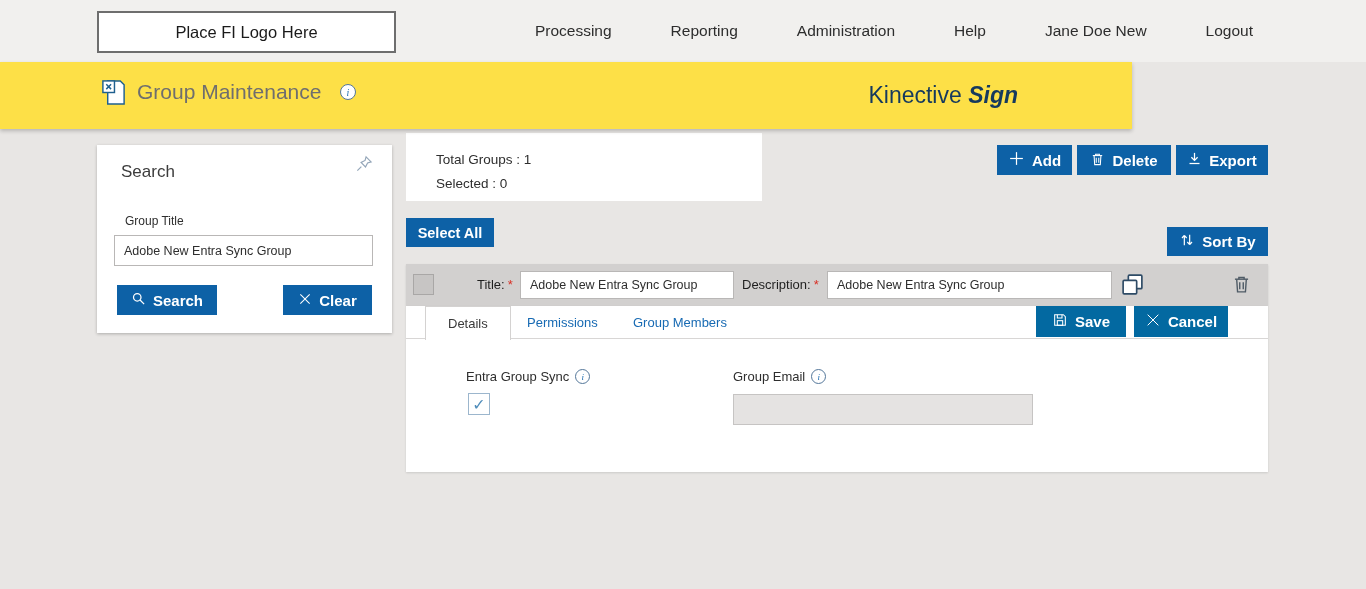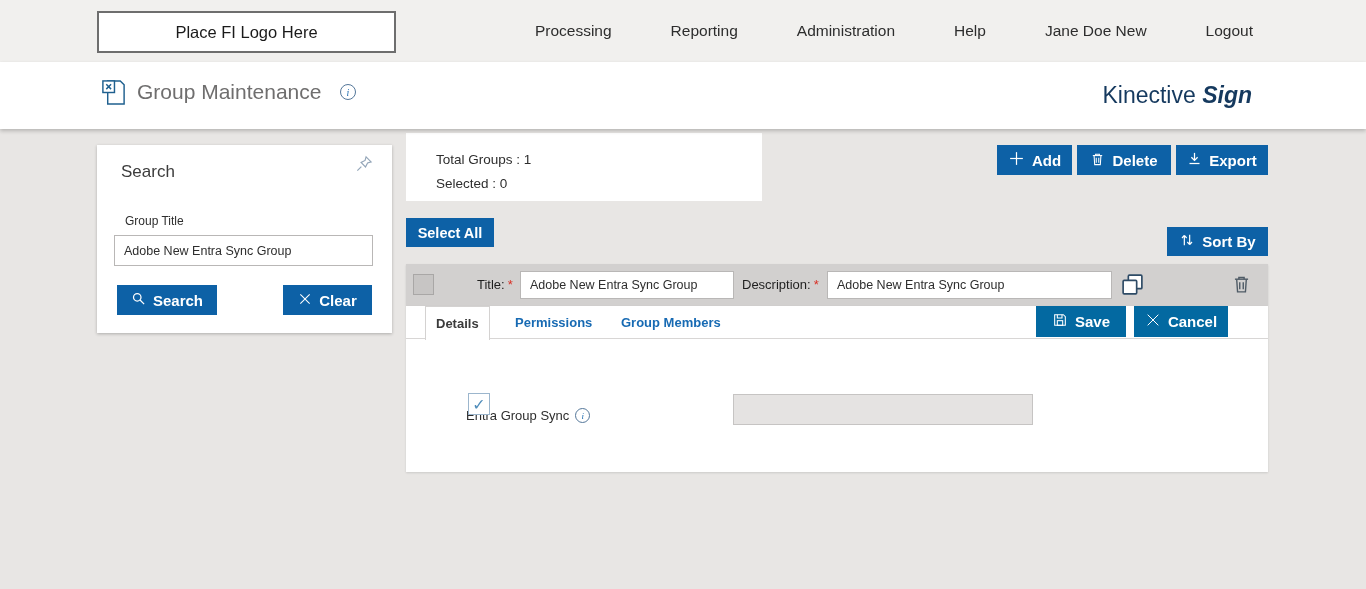--- a/index.html
+++ b/index.html
@@ -9,21 +9,21 @@
 
   
   .topbar { position:absolute; left:0; top:0; width:1366px; height:62px; background:#f1f0ee; }
   .logo-box { position:absolute; left:97px; top:11px; width:299px; height:42px; background:#fff;
               border:2px solid #6e6e6e; display:flex; align-items:center; justify-content:center;
               font-size:16.5px; color:#1a1a1a; }
   .topnav { position:absolute; right:113px; top:0; height:62px; display:flex; align-items:center; gap:31px; }
   .nav-item { font-size:15.5px; color:#2d2d2d; text-decoration:none; cursor:pointer; white-space:nowrap;margin-left:28px; }
 
   
-  .titlebar { position:absolute; left:0; top:62px; width:1366px; height:67px; background:#ffffff;
+  .titlebar { position:absolute; left:0; top:62px; width:1132px; height:67px; background:#fde047;
               box-shadow:0 2px 4px rgba(0,0,0,.22); z-index:3;text-align:center; }
   .page-icon { position:absolute; left:100px; top:16px; }
   .page-title { position:absolute; left:137px; top:18px; font-size:21px; font-weight:400; color:#6f6e6e; }
   .info-icon { display:inline-flex; align-items:center; justify-content:center; width:16px; height:16px;
                border:1px solid #54779a; border-radius:50%; color:#1f6cb0; font-size:10px; font-style:italic;
                font-family:"Liberation Serif", serif; background:#fff; cursor:pointer; flex:0 0 auto; }
   .titlebar .info-icon { position:absolute; left:340px; top:22px; }
   .brand { position:absolute; right:114px; top:20px; font-size:23px; color:#15395e; }
   .brand b { font-weight:700;font-style:italic; }
 
@@ -67,27 +67,27 @@
   .desc-label { position:absolute; left:336px; top:13px; }
   .desc-input { position:absolute; left:421px; top:7px; width:285px; height:28px; }
   .copy-icon { position:absolute; left:714px; top:8px; cursor:pointer; }
   .row-trash-icon { position:absolute; left:825px; top:9px; cursor:pointer; }
 
   
   .tab-card { position:absolute; left:406px; top:306px; width:862px; height:166px; background:#fff;
               box-shadow:0 1px 2px rgba(0,0,0,.12); }
   .tab-strip { position:absolute; left:0; top:0; width:862px; height:33px; border-bottom:1px solid #d8d6d5; }
   .tab { position:absolute; top:0; height:33px; display:flex; align-items:center; font-size:13px;
-         color:#176ab3; padding:0 10px; cursor:pointer; white-space:nowrap;font-weight:bold; }
+         color:#176ab3; padding:0 22px; cursor:pointer; white-space:nowrap; }
   .tab.active { height:34px; background:#fff; border:1px solid #d4d2d1; border-bottom:none; color:#3a3a3a; z-index:1; }
   .tab-details { left:19px; } .tab-permissions { left:99px; } .tab-members { left:205px; }
   .save-btn   { position:absolute; left:630px; top:0; width:90px; height:31px; z-index:2; }
   .cancel-btn { position:absolute; left:728px; top:0; width:94px; height:31px; z-index:2; }
 
-  .label-row { position:absolute; display:flex; align-items:center; gap:6px;margin-top:39px; }
+  .label-row { position:absolute; display:flex; align-items:center; gap:6px; }
   .entra-label-row { left:60px; top:63px; }
   .email-label-row { left:327px; top:63px; }
   .field-label-sm { font-size:13px; color:#2e2e2e; white-space:nowrap; }
   .info-icon.small { width:15px; height:15px; font-size:9px; }
   .entra-checkbox { position:absolute; left:62px; top:87px; width:22px; height:22px; border:1px solid #9cb6cd;
                     background:#fff; display:flex; align-items:center; justify-content:center;
                     color:#4f8cba; font-size:16px; cursor:pointer; }
   .email-input { position:absolute; left:327px; top:88px; width:300px; height:31px;
                  background:#e5e3e2; border:1px solid #c6c4c3; }
 </style>

